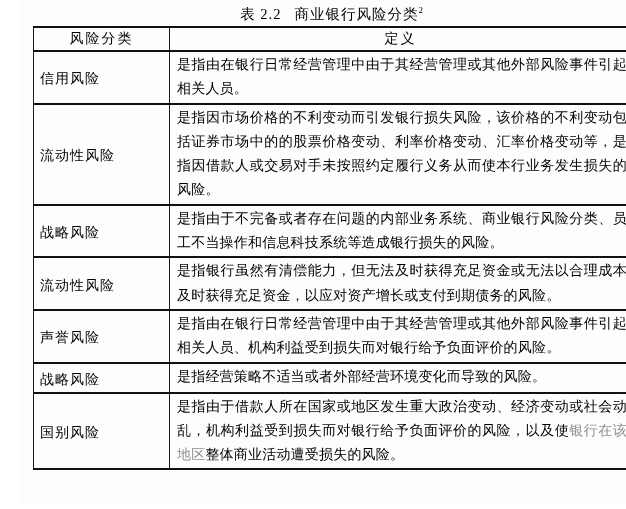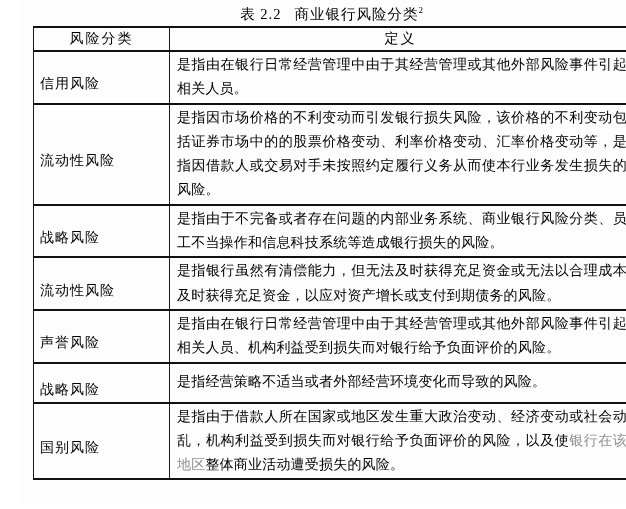--- a/index.html
+++ b/index.html
@@ -58,21 +58,21 @@
     overflow: hidden;
   }
   .risk-table td.hdr {
     height: 20px;
     line-height: 20px;
     text-align: center;
     letter-spacing: 2px;
     padding: 1px 2px;
   }
   .risk-table td.cat {
-    padding: 14px 4px 1px 6px;
+    padding: 4px 4px 1px 6px;
     line-height: 23px;
     text-align: left;
     letter-spacing: 1px;
   }
   .risk-table td.def {
     padding: 1px 4px 1px 7px;
     line-height: 24.3px;
     text-align: justify;
     text-justify: inter-ideograph;
   }

